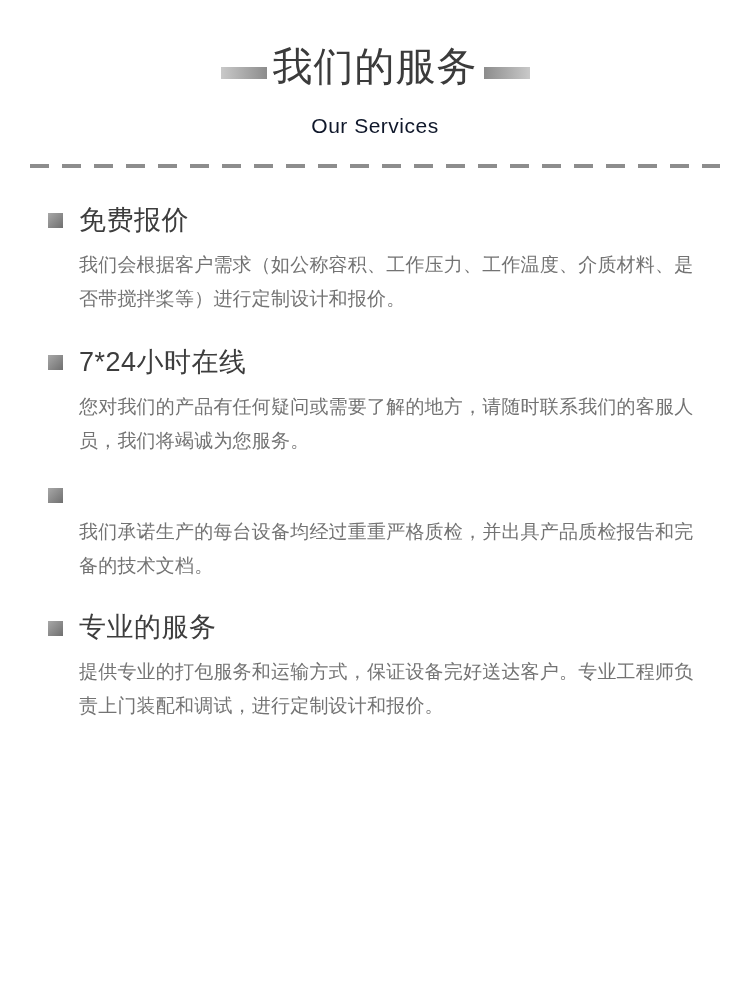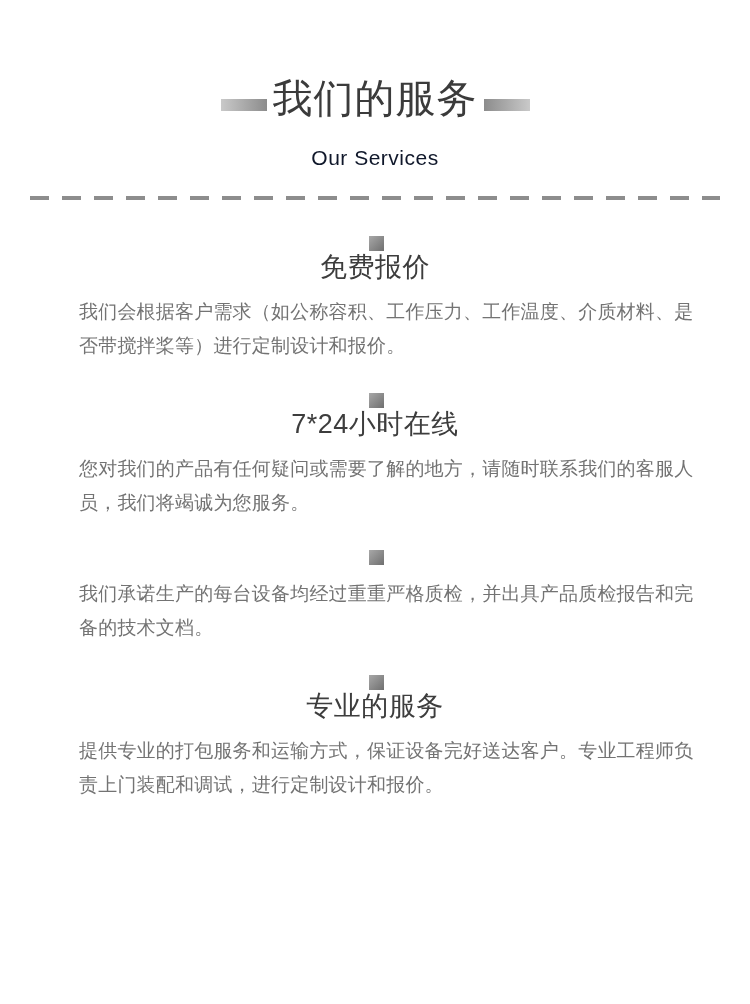--- a/index.html
+++ b/index.html
@@ -25,21 +25,20 @@
   
   .header {
     padding-top: 46px;
     text-align: center;
   }
   .title-row {
     display: flex;
     align-items: center;
     justify-content: center;
     gap: 0px;
-    margin-top: 32px;
   }
   .title-bar {
     width: 46px;
     height: 12px;
     background: #9a9a9a;
     flex: none;
   }
   .title-bar.left {
     margin-right: 6px;
     margin-top: 14px;
@@ -77,26 +76,26 @@
 
   
   .sections {
     margin-top: 36px;
   }
   .section {
     margin-bottom: 30px;
   }
   .section:last-child {
     margin-bottom: 0;
+    font-family: Liberation Mono, monospace;
   }
   .section-head {
     display: flex;
     align-items: center;
     margin-bottom: 12px;
-    flex-direction: column;
   }
   .bullet {
     width: 15px;
     height: 15px;
     flex: none;
     margin-right: 16px;
     margin-left: 18px;
     background: linear-gradient(135deg, #a8a8a8 0%, #6f6f6f 100%);
   }
   .section-title {

